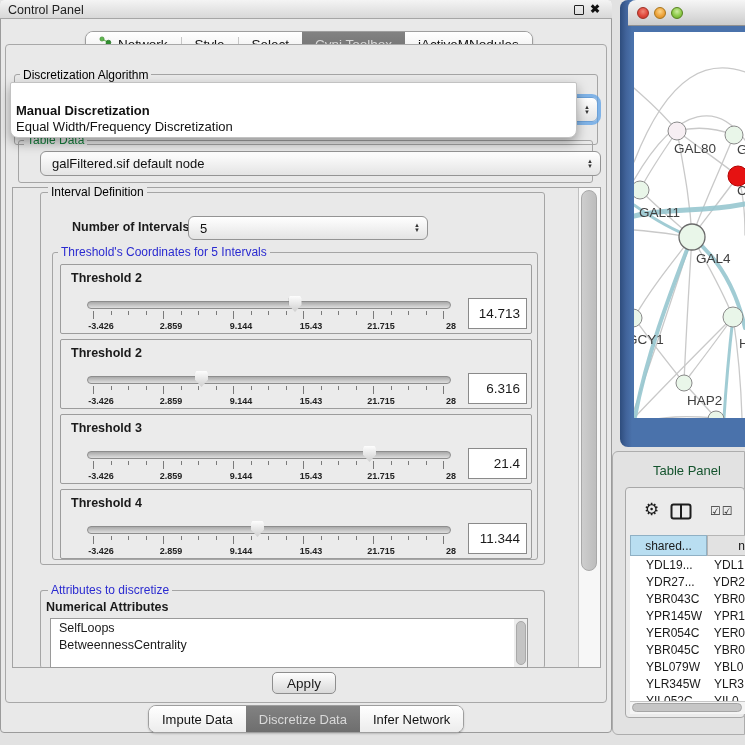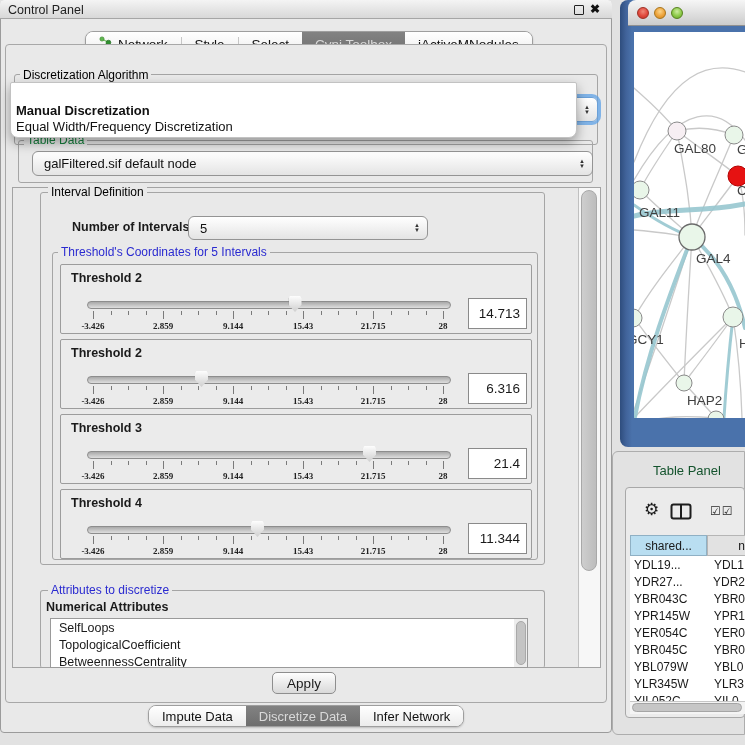--- a/index.html
+++ b/index.html
@@ -21,21 +21,21 @@
      border:1px solid #a8a8a8;border-radius:4px;}
 
   
   .seg-strip{display:flex;align-items:stretch;background:#fff;border:1px solid #9e9e9e;
      border-radius:8px;overflow:hidden;box-shadow:0 1px 2px rgba(0,0,0,.18);}
   .seg{display:flex;align-items:center;padding:0 13px;font-size:13.5px;color:#111;
        background:linear-gradient(#ffffff,#ececec);cursor:pointer;white-space:nowrap;}
   .seg.dark{background:linear-gradient(#828282,#6e6e6e);color:#d9d9d9;}
   .vsep{width:1px;background:#c6c6c6;margin:5px 0;}
   .top-tabs{left:85px;top:31px;height:26px;}
-  .bottom-tabs{left:148px;top:705px;height:22px;}
+  .bottom-tabs{left:148px;top:705px;height:28px;}
   .bottom-tabs .seg{font-size:13px;}
   .net-ico{margin-right:6px;}
 
   
   .group{border:1px solid #a5a5a5;border-radius:3px;}
   .gtitle{font-size:12px;background:#e9e9e9;padding:0 3px;white-space:nowrap;}
   .green{color:#000000;}
   .blue{color:#2a2ad0;}
   .plain{color:#15803d;}
 
@@ -66,21 +66,21 @@
   .slider-wrap{position:absolute;left:26px;top:29px;width:362px;height:40px;}
   .track{position:absolute;left:0;top:7px;width:362px;height:6px;border:1px solid #8d8d8d;border-radius:4px;
      background:linear-gradient(#a9a9a9,#dedede);}
   .thumb{position:absolute;top:2px;width:13px;height:16px;cursor:pointer;
      background:linear-gradient(#fdfdfd,#cfcfcf);
      clip-path:polygon(10% 0,90% 0,100% 15%,100% 55%,50% 100%,0 55%,0 15%);
      filter:drop-shadow(0 0 1px #777);}
   .ticks{position:absolute;left:0;top:17px;width:362px;height:9px;}
   .ticks div{position:absolute;top:0;width:1px;height:4px;background:#7a7a7a;}
   .ticks div.major{height:8px;}
-  .tick-labels{position:absolute;left:0;top:27px;width:362px;height:11px;font-family:Liberation Serif, serif;}
+  .tick-labels{position:absolute;left:8px;top:27px;width:362px;height:11px;}
   .tick-labels span{position:absolute;transform:translateX(-50%);font-size:9px;font-weight:bold;color:#222;white-space:nowrap;}
   .valbox{position:absolute;left:407px;top:33px;width:59px;height:31px;background:#fff;border:1px solid #8a8a8a;
      font-size:13.5px;text-align:right;line-height:29px;padding-right:6px;box-sizing:border-box;}
 
   
   .listbox{left:50px;top:618px;width:478px;height:50px;background:#fff;border:1px solid #9a9a9a;overflow:hidden;}
   .listbox div{padding-left:8px;font-size:12.5px;line-height:16px;padding-top:1px;cursor:pointer;}
   .lb-track{left:514px;top:619px;width:13px;height:48px;background:#ededed;}
   .lb-thumb{left:516px;top:621px;width:10px;height:44px;background:#c4c4c4;border:1px solid #a9a9a9;border-radius:5px;cursor:pointer;}
 
@@ -103,21 +103,21 @@
   .tp-title{left:653px;top:463px;font-size:13px;color:#14532d;}
   .tp-inner{left:625px;top:487px;width:120px;height:231px;background:#ebebeb;border:1px solid #a8a8a8;border-radius:4px;}
   .gear{left:644px;top:499px;font-size:17px;color:#1d1d1d;cursor:pointer;}
   .split-ico{left:670px;top:503px;cursor:pointer;}
   .cbx{left:710px;top:504px;font-size:12px;color:#2a2a2a;letter-spacing:1px;cursor:pointer;}
   .th-cell{top:535px;height:21px;border:1px solid #9fb6c4;font-size:12px;display:flex;align-items:center;justify-content:center;cursor:pointer;}
   .col1h{left:630px;width:77px;background:#b9def1;border-color:#8fb0c4;}
   .col2h{left:707px;width:76px;background:#e2e2e2;border-color:#b5b5b5;}
   .tbody{left:630px;top:556px;width:115px;height:145px;background:#fff;overflow:hidden;}
   .trow{display:flex;height:17px;align-items:center;font-size:12px;cursor:pointer;}
-  .tc1{width:77px;padding-left:4px;box-sizing:border-box;white-space:nowrap;}
+  .tc1{width:77px;padding-left:16px;box-sizing:border-box;white-space:nowrap;}
   .tc2{padding-left:7px;white-space:nowrap;}
   .hsb-track{left:630px;top:701px;width:115px;height:13px;background:#f4f4f4;border-top:1px solid #c6c6c6;}
   .hsb-thumb{left:632px;top:703px;width:110px;height:9px;background:#c6c6c6;border:1px solid #a5a5a5;border-radius:5px;cursor:pointer;}
 
   .bold{font-weight:bold;}
   .lbl{position:absolute;white-space:nowrap;}
 </style>
 </head>
 <body>
 
@@ -167,21 +167,21 @@
     </span>
 </div>
 
 <div class="abs popup">
   <div class="abs pop-opt b" style="top:20px;">Manual Discretization</div>
   <div class="abs pop-opt" style="top:36px;text-align:right;">Equal Width/Frequency Discretization</div>
 </div>
 
 <div class="abs group" style="left:18px;top:140px;width:575px;height:43px;"></div>
 <div class="abs gtitle plain lbl" style="left:24px;top:133px;">Table Data</div>
-<div class="abs combo" style="left:32px;top:151px;width:561px;height:25px;">
+<div class="abs combo" style="left:40px;top:151px;width:561px;height:25px;">
   <span>galFiltered.sif default node</span>
   <span class="stepper">
       <span>▲</span>
       <span>▼</span>
     </span>
 </div>
 
 <div class="abs viewport"></div>
 <div class="abs vsb-track"></div>
 <div class="abs vsb-thumb"></div>
@@ -356,21 +356,20 @@
       </div>
   </div>
   <div class="valbox">11.344</div>
 </div>
 
 <div class="abs group" style="left:40px;top:590px;width:505px;height:78px;border-bottom:none;"></div>
 <div class="abs gtitle blue lbl" style="left:48px;top:583px;">Attributes to discretize</div>
 <div class="abs lbl bold" style="left:46px;top:600px;font-size:12.5px;">Numerical Attributes</div>
 <div class="abs listbox">
   <div>SelfLoops</div>
-  <div>TopologicalCoefficient</div>
   <div>BetweennessCentrality</div>
 </div>
 <div class="abs lb-track"></div>
 <div class="abs lb-thumb"></div>
 
 <div class="abs apply-btn">Apply</div>
 
 <div class="abs seg-strip bottom-tabs">
   <div class="seg">
       <span>Impute Data</span>

